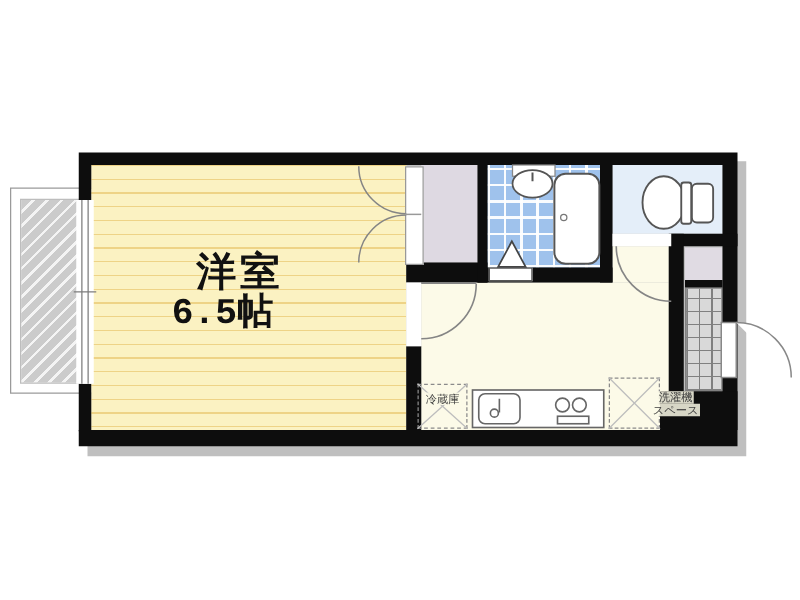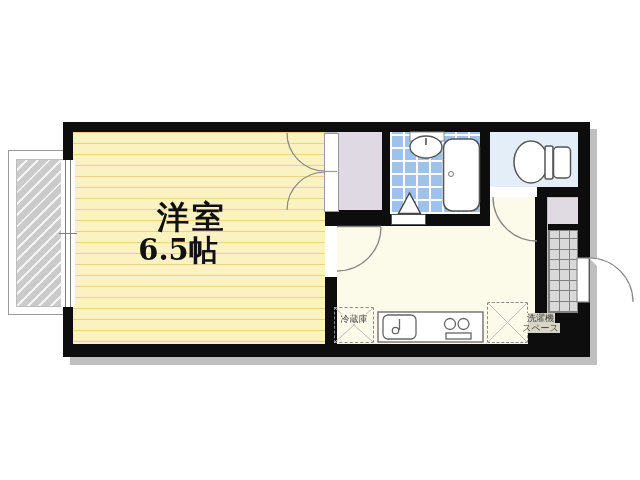--- a/index.html
+++ b/index.html
@@ -63,21 +63,21 @@
   .op-bath-threshold{left:391px;top:214px;width:33px;height:9px;border:1px solid #555;}
 
   
   .fridge-box{left:334px;top:307px;width:40px;height:36px;border:1px dashed #8a8a8a;}
   .washer-box{left:487px;top:302px;width:41px;height:41px;border:1px dashed #8a8a8a;}
 
   
   .room-label{left:112px;top:200px;width:160px;text-align:center;color:#111;
     font-family:"DejaVu Serif","Liberation Serif",serif;line-height:1.1;}
   .room-label .l1{font-size:32px;letter-spacing:3px;font-weight:600;}
-  .room-label .l2{font-size:29px;margin-left:-28px;font-weight:600;}
+  .room-label .l2{font-size:29px;margin-left:-28px;font-weight:600;font-family:Liberation Mono, monospace;}
   .mini-label{position:absolute;display:flex;align-items:center;justify-content:center;
     flex-direction:column;color:#3c3c3c;font-size:9px;line-height:10px;text-align:center;}
   .mini-label span{background:rgba(252,250,232,.85);padding:0 1px;white-space:nowrap;}
 
   svg{position:absolute;left:0;top:0;pointer-events:none;}
 </style>
 </head>
 <body>
 
 <div id="canvas">

